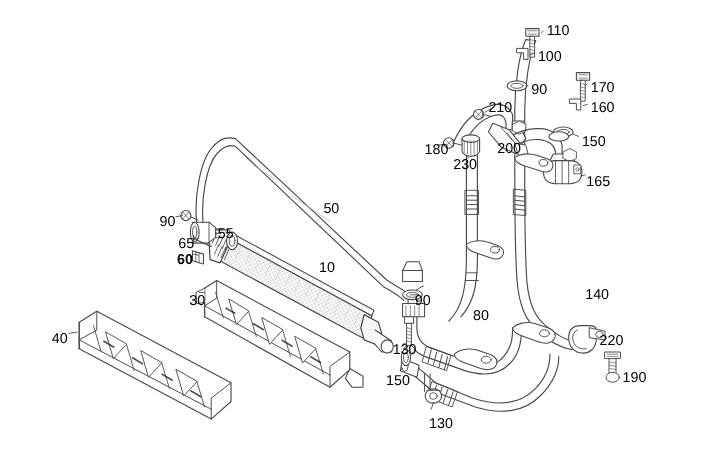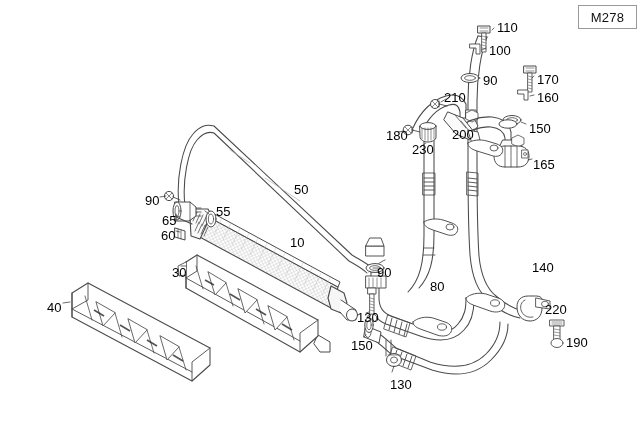--- a/index.html
+++ b/index.html
@@ -424,40 +424,37 @@
         <path d="M369 312 L366 313"></path>
         <path d="M364 337 L366 335"></path>
         <path d="M392 372 L394 366"></path>
         <path d="M63 303 L70 302"></path>
         <path d="M181 266 L186 266"></path>
       </g>
 
     </g>
   </svg>
 
-  <div class="partno-box" style="left:578px;top:5px;width:57px;height:22px;">
-    <span>M278</span>
-  </div>
 
   <div class="callout" style="left:497px;top:21px;"><span>110</span></div>
   <div class="callout" style="left:489px;top:44px;"><span>100</span></div>
   <div class="callout" style="left:483px;top:74px;"><span>90</span></div>
   <div class="callout" style="left:537px;top:73px;"><span>170</span></div>
   <div class="callout" style="left:537px;top:91px;"><span>160</span></div>
   <div class="callout" style="left:529px;top:122px;"><span>150</span></div>
   <div class="callout" style="left:444px;top:91px;"><span>210</span></div>
   <div class="callout" style="left:452px;top:128px;"><span>200</span></div>
   <div class="callout" style="left:386px;top:129px;"><span>180</span></div>
   <div class="callout" style="left:412px;top:143px;"><span>230</span></div>
   <div class="callout" style="left:533px;top:158px;"><span>165</span></div>
   <div class="callout" style="left:294px;top:183px;"><span>50</span></div>
   <div class="callout" style="left:145px;top:194px;"><span>90</span></div>
-  <div class="callout" style="left:216px;top:205px;"><span>55</span></div>
+  <div class="callout" style="left:198px;top:205px;"><span>55</span></div>
   <div class="callout" style="left:162px;top:214px;"><span>65</span></div>
-  <div class="callout" style="left:161px;top:229px;"><span>60</span></div>
+  <div class="callout" style="left:161px;top:229px;font-weight:bold;"><span>60</span></div>
   <div class="callout" style="left:290px;top:236px;"><span>10</span></div>
   <div class="callout" style="left:172px;top:266px;"><span>30</span></div>
   <div class="callout" style="left:532px;top:261px;"><span>140</span></div>
   <div class="callout" style="left:377px;top:266px;"><span>90</span></div>
   <div class="callout" style="left:430px;top:280px;"><span>80</span></div>
   <div class="callout" style="left:47px;top:301px;"><span>40</span></div>
   <div class="callout" style="left:357px;top:311px;"><span>130</span></div>
   <div class="callout" style="left:545px;top:303px;"><span>220</span></div>
   <div class="callout" style="left:351px;top:339px;"><span>150</span></div>
   <div class="callout" style="left:566px;top:336px;"><span>190</span></div>

